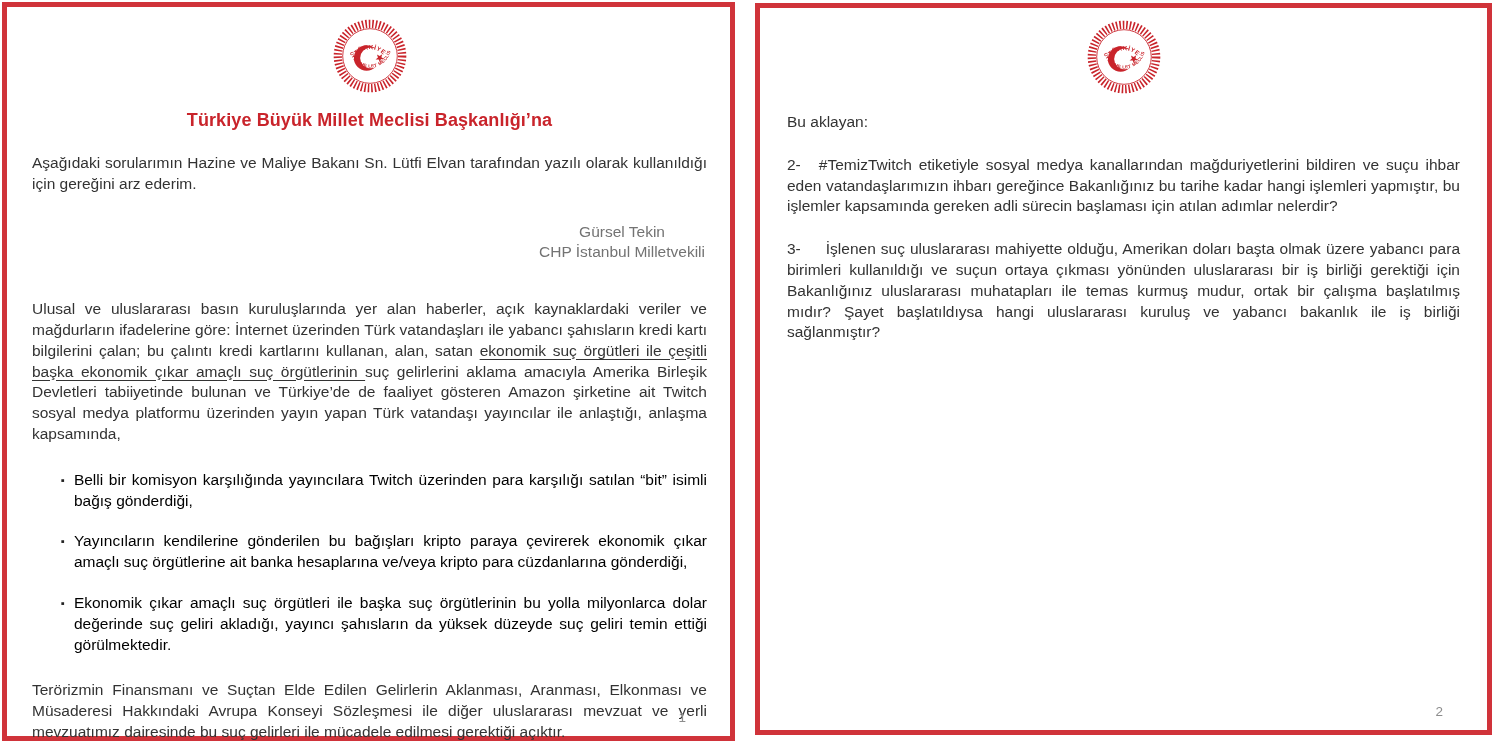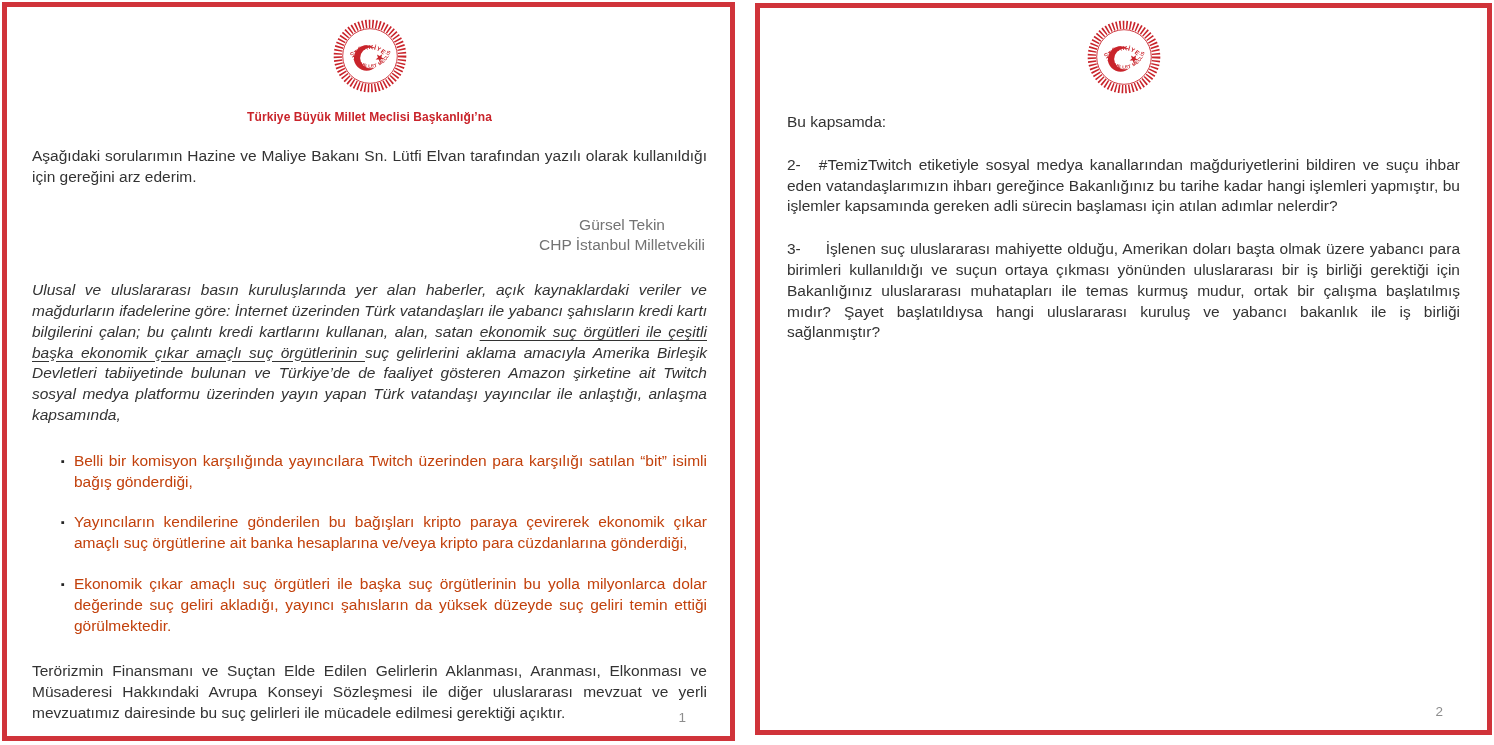--- a/index.html
+++ b/index.html
@@ -2,32 +2,32 @@
 <html lang="tr"><head>
 <meta charset="utf-8">
 <style>
   html,body{margin:0;padding:0;background:#ffffff;}
   body{width:1494px;height:745px;font-family:"Liberation Sans",sans-serif;}
   .canvas{position:relative;width:1494px;height:745px;background:#fff;overflow:hidden;}
   .page{position:absolute;background:#fff;border:5px solid #d0333a;box-sizing:border-box;}
   .page1{left:2px;top:2px;width:733px;height:739px;padding:6px 23px 0 25px;}
   .page2{left:755px;top:3px;width:737px;height:732px;padding:6px 27px 0 27px;}
   .logo{display:block;margin:4px auto 0;}
-  .title{color:#c9242b;font-size:12px;font-weight:bold;text-align:center;margin:15px 0 0;letter-spacing:.1px;}
+  .title{color:#c9242b;font-size:18px;font-weight:bold;text-align:center;margin:15px 0 0;letter-spacing:.1px;}
   .para{color:#333;font-size:15.5px;line-height:20.8px;text-align:justify;text-align-last:left;margin:0;}
   .intro{margin-top:22px;}
   .signature{margin-top:27px;margin-left:auto;margin-right:2px;width:max-content;text-align:center;
              color:#737373;font-size:15.5px;line-height:20.8px;}
-  .bodypara{margin-top:24px;font-style:italic;}
+  .bodypara{margin-top:36px;}
   .u{text-decoration:underline;text-underline-offset:3px;}
   .bullets{list-style:none;margin:25px 0 0;padding:0 0 0 29px;}
   .bullets li{display:flex;}
   .bullets li + li{margin-top:20px;}
   .marker{font-size:11px;line-height:20.8px;margin-right:9px;color:#222;flex:0 0 auto;}
-  .btxt{flex:1;color:#c2410c;font-size:15.5px;line-height:20.8px;text-align:justify;text-align-last:left;}
+  .btxt{flex:1;color:#000000;font-size:15.5px;line-height:20.8px;text-align:justify;text-align-last:left;}
   .closing{margin-top:25px;}
   .pagenum{position:absolute;right:44px;bottom:11px;color:#8d8d8d;font-size:13.5px;}
   .heading{margin-top:16px;text-align:left;}
   .question{margin-top:22px;}
   .q-num{margin-right:25px;}
   .q2gap{margin-right:18px;}
 </style>
 </head>
 <body>
 
@@ -97,21 +97,21 @@
       <circle cx="40.5" cy="42" r="10.6" fill="#ffffff"></circle>
       <polygon points="0,-4.6 1.1,-1.5 4.4,-1.4 1.8,0.6 2.7,3.7 0,1.9 -2.7,3.7 -1.8,0.6 -4.4,-1.4 -1.1,-1.5" transform="translate(50,42) rotate(105)" fill="#c9242b"></polygon>
       <text font-size="6.2" font-weight="bold" fill="#c9242b" letter-spacing="0.6">
         <textPath href="#arcTop2" startOffset="50%" text-anchor="middle">TÜRKİYE</textPath>
       </text>
       <text font-size="4.6" font-weight="bold" fill="#c9242b" letter-spacing="0.4">
         <textPath href="#arcBot2" startOffset="50%" text-anchor="middle">BÜYÜK MİLLET MECLİSİ</textPath>
       </text>
     </svg>
 
-    <p class="para heading">Bu kapsamda:</p>
+    <p class="para heading">Bu aklayan:</p>
 
 
     <p class="para question"><span class="q-num q2gap">2-</span><span>#TemizTwitch etiketiyle sosyal medya kanallarından mağduriyetlerini bildiren ve suçu ihbar eden vatandaşlarımızın ihbarı gereğince Bakanlığınız bu tarihe kadar hangi işlemleri yapmıştır, bu işlemler kapsamında gereken adli sürecin başlaması için atılan adımlar nelerdir?</span></p>
 
     <p class="para question"><span class="q-num">3-</span><span>İşlenen suç uluslararası mahiyette olduğu, Amerikan doları başta olmak üzere yabancı para birimleri kullanıldığı ve suçun ortaya çıkması yönünden uluslararası bir iş birliği gerektiği için Bakanlığınız uluslararası muhatapları ile temas kurmuş mudur, ortak bir çalışma başlatılmış mıdır? Şayet başlatıldıysa hangi uluslararası kuruluş ve yabancı bakanlık ile iş birliği sağlanmıştır?</span></p>
 
     <div class="pagenum">2</div>
   </div>
 
 </div>

